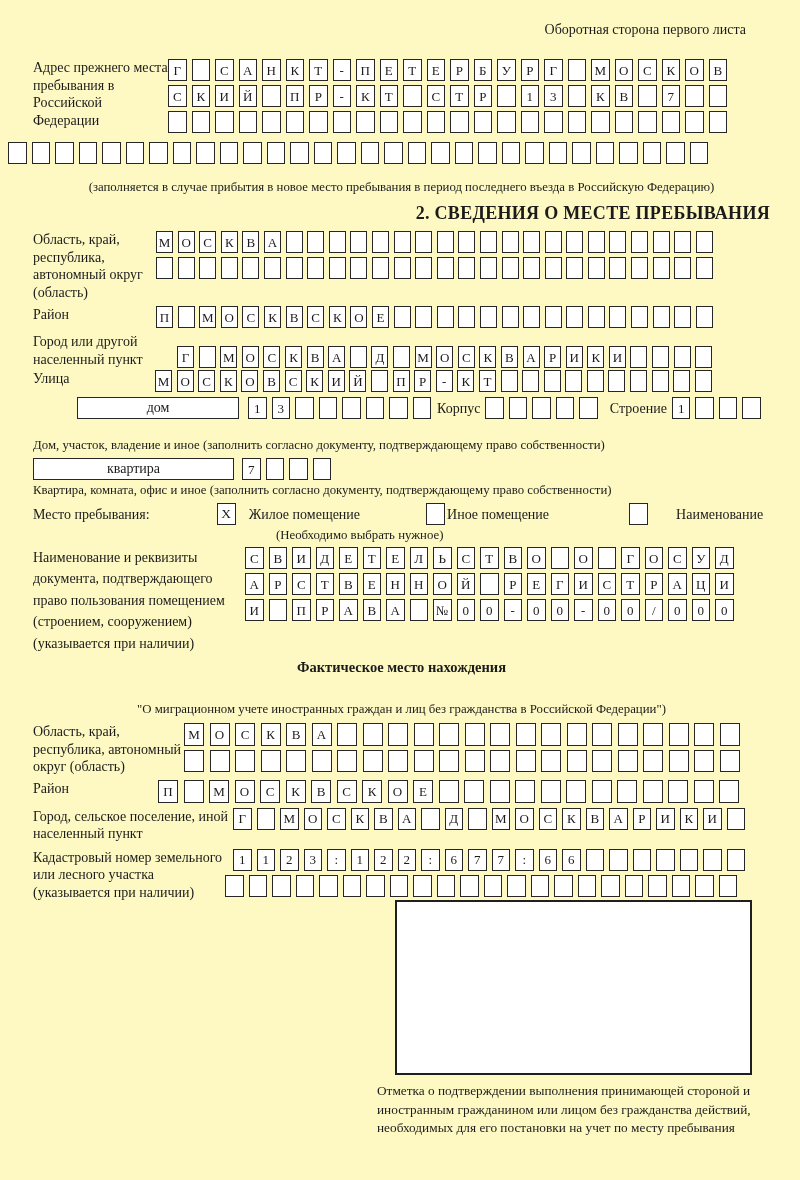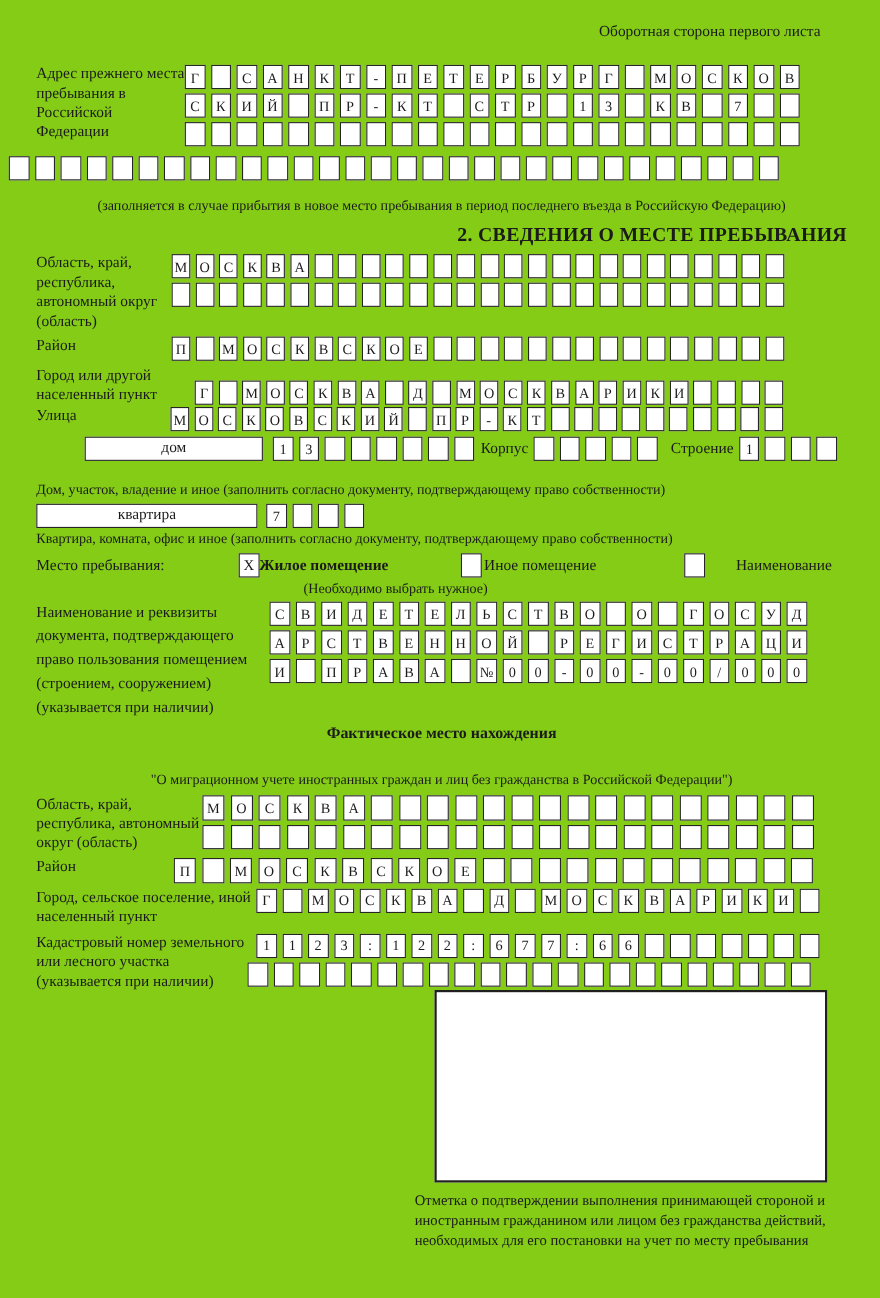--- a/index.html
+++ b/index.html
@@ -1,17 +1,17 @@
 <!DOCTYPE html>
 <html lang="ru"><head>
 <meta charset="utf-8">
 <style>
   html,body{margin:0;padding:0;background:#e8e8e8;}
   .sheet{
-    width:800px;height:1180px;background:#84cc16;box-sizing:border-box;
+    width:800px;height:1180px;background:#fef9c3;box-sizing:border-box;
     margin:0 auto;position:relative;overflow:hidden;
     padding:22px 30px 0 33px;
     font-family:"Liberation Serif","DejaVu Serif",serif;color:#1b1b1b;
   }
   .top-note{font-size:14px;text-align:right;padding-right:24px;margin-bottom:21px;}
   
   .boxes{display:flex;flex-wrap:nowrap;}
   .cell{
     flex:none;width:16.5px;height:20px;border:1.6px solid #262626;margin-right:5px;
     display:flex;align-items:center;justify-content:center;
@@ -366,21 +366,21 @@
         <div class="cell"></div>
         <div class="cell"></div>
         <div class="cell"></div>
       </div>
   </div>
   <div class="note">Квартира, комната, офис и иное (заполнить согласно документу, подтверждающему право собственности)</div>
 
   <div class="line mb2" style="margin-top:5px;">
     <div class="inline-lbl">Место пребывания:</div>
     <div class="chk" style="margin-left:67px;">X</div>
-    <div class="inline-lbl" style="font-weight:bold;">Жилое помещение</div>
+    <div class="inline-lbl" style="margin-left:13px;">Жилое помещение</div>
     <div class="chk" style="margin-left:66px;"></div>
     <div class="inline-lbl" style="margin-left:2px;">Иное помещение</div>
     <div class="chk" style="margin-left:80px;"></div>
     <div class="inline-lbl" style="margin-left:28px;">Наименование</div>
   </div>
   <div class="note" style="margin-left:243px;margin-bottom:4px;">(Необходимо выбрать нужное)</div>
 
   <div class="line">
     <div class="lbl w212">Наименование и реквизиты документа, подтверждающего право пользования помещением (строением, сооружением) (указывается при наличии)</div>
     <div class="rows-col">

